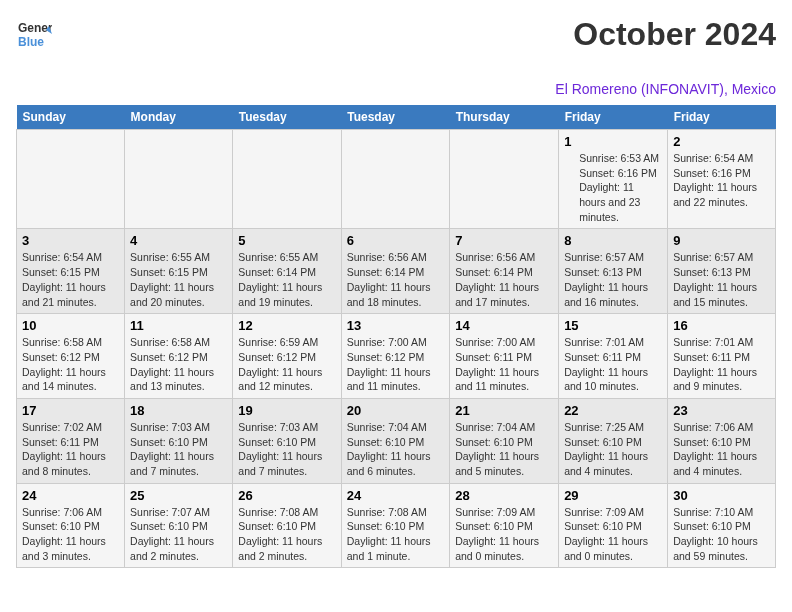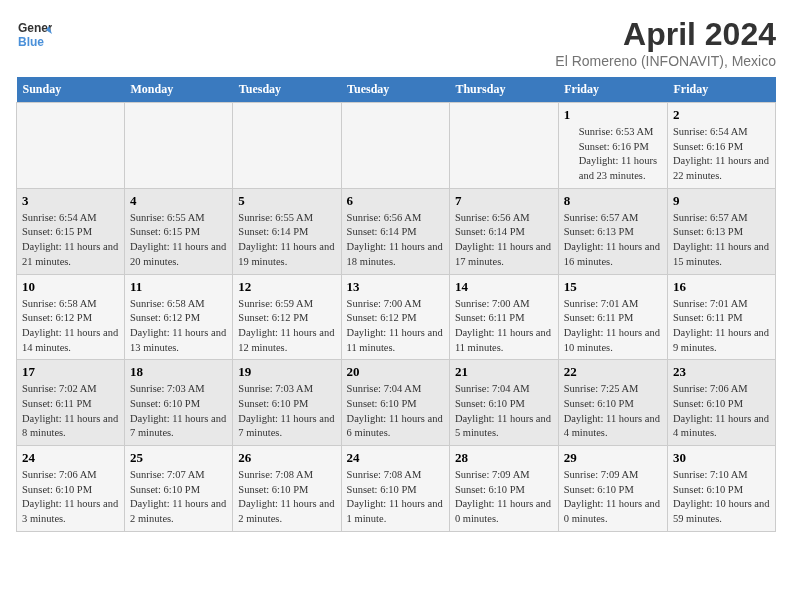--- a/index.html
+++ b/index.html
@@ -24,27 +24,27 @@
     .title-block {
       text-align: right;
     }
     .month-title {
       font-size: 32px;
       font-weight: bold;
       color: #333;
     }
     .subtitle {
       font-size: 14px;
-      color: #737373;
+      color: #6d28d9;
+      margin-top: 28px;
     }
     table {
       width: 100%;
       border-collapse: collapse;
       font-size: 11px;
-      font-family: Liberation Serif, serif;
     }
     thead tr th {
       background-color: #3a7abf;
       color: #fff;
       text-align: left;
       padding: 5px 6px;
       font-size: 12px;
       font-weight: bold;
     }
     tbody tr td {
@@ -84,21 +84,21 @@
 
 <div class="header">
   <div class="logo">
   <svg width="36" height="36" viewBox="0 0 36 36">
     <text x="2" y="16" font-size="12" font-weight="bold" font-family="Arial" fill="#333">General</text>
     <text x="2" y="30" font-size="12" font-weight="bold" font-family="Arial" fill="#4a90d9">Blue</text>
     <polygon points="33,10 36,18 30,14" fill="#4a90d9"></polygon>
   </svg>
 </div>
   <div class="title-block">
-    <div class="month-title">April 2024</div>
+    <div class="month-title">October 2024</div>
     <div class="subtitle">El Romereno (INFONAVIT), Mexico</div>
   </div>
 </div>
 
 <table>
   <thead>
     <tr>
     <th>Sunday</th>
         <th>Monday</th>
         <th>Tuesday</th>

